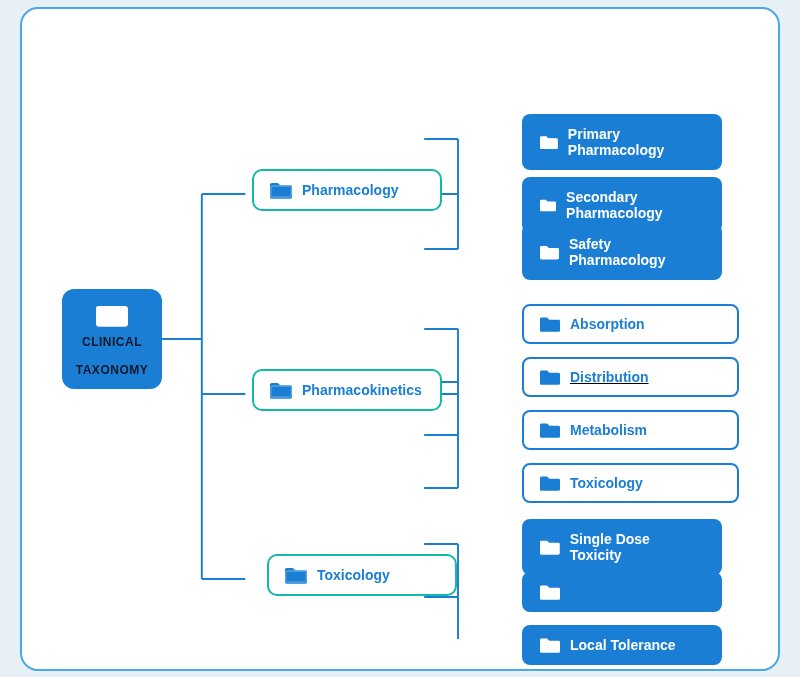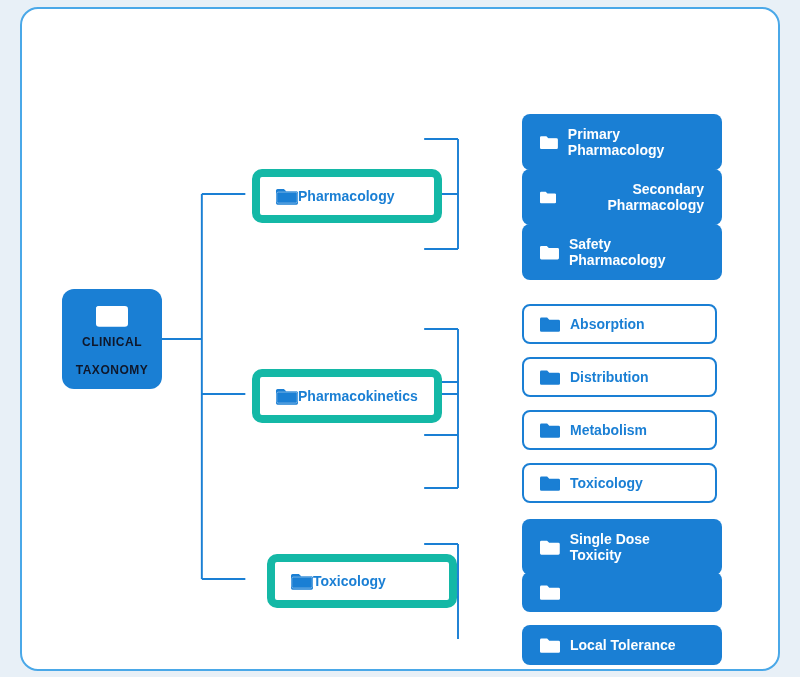--- a/index.html
+++ b/index.html
@@ -47,30 +47,30 @@
       z-index: 2;
     }
 
     .folder-icon-white {
       width: 32px;
       height: 26px;
       margin-bottom: 8px;
     }
 
     .mid-node {
-      border: 8px solid #14b8a6;
+      border: 2px solid #14b8a6;
       border-radius: 10px;
       background: white;
       color: #1a7fd4;
       font-size: 14px;
       font-weight: 700;
       padding: 10px 16px;
       display: flex;
       align-items: center;
-      gap: 0;
+      gap: 10px;
       width: 190px;
       flex-shrink: 0;
     }
 
     .folder-icon-blue {
       width: 22px;
       height: 18px;
       flex-shrink: 0;
     }
 
@@ -91,21 +91,21 @@
       background: white;
       border: 2px solid #1a7fd4;
       border-radius: 8px;
       color: #1a7fd4;
       font-size: 14px;
       font-weight: 600;
       padding: 10px 16px;
       display: flex;
       align-items: center;
       gap: 10px;
-      width: 195px;
+      width: 217px;
     }
 
     
     .tree-svg-wrapper {
       position: relative;
       width: 100%;
       height: 600px;
     }
 
     .tree-svg {
@@ -130,26 +130,26 @@
       transform: translateY(-50%);
     }
 
     
     .node-pharmacology { left: 200px; top: 130px; }
     .node-pharmacokinetics { left: 200px; top: 330px; }
     .node-toxicology { left: 200px; top: 515px; padding-left: 15px; }
 
     
     .node-primary { left: 470px; top: 75px; }
-    .node-secondary { left: 470px; top: 130px; text-align: right; }
+    .node-secondary { left: 470px; top: 138px; }
     .node-safety { left: 470px; top: 185px; }
 
     
     .node-absorption { left: 470px; top: 265px; }
-    .node-distribution { left: 470px; top: 318px; }
+    .node-distribution { left: 470px; top: 318px; text-decoration: underline; }
     .node-metabolism { left: 470px; top: 371px; }
     .node-excretion { left: 470px; top: 424px; }
 
     
     .node-singledose { left: 470px; top: 480px; }
     .node-repeatdose { left: 470px; top: 533px; }
     .node-localtolerance { left: 470px; top: 586px; }
   </style>
 </head>
 <body>

